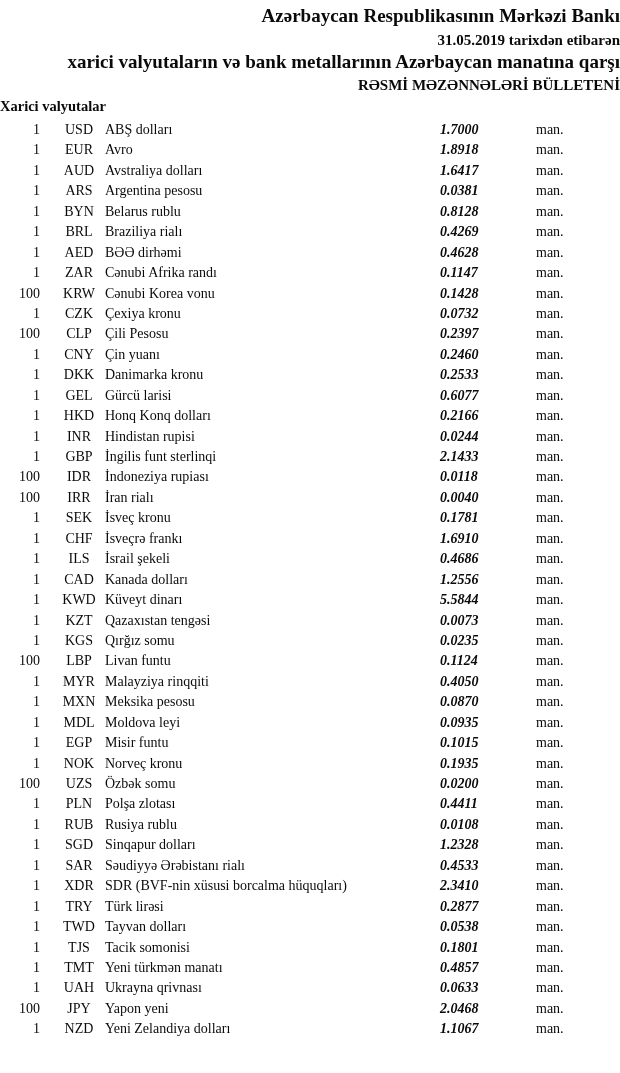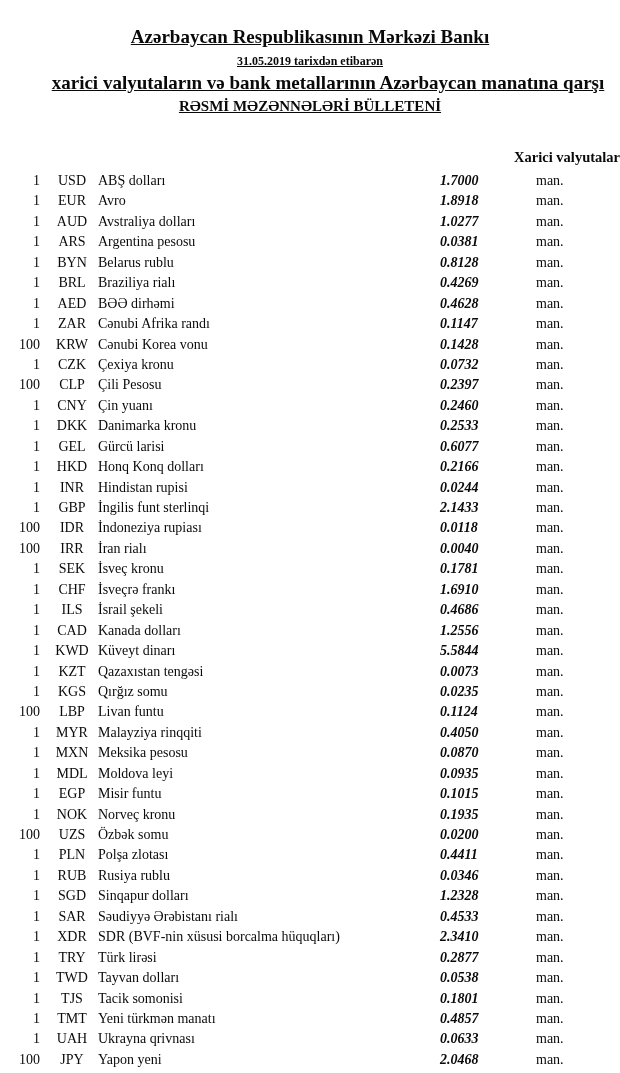--- a/index.html
+++ b/index.html
@@ -11,70 +11,68 @@
     position: relative;
     width: 620px;
     height: 1073px;
     background: #ffffff;
     color: #0a0a0a;
     font-family: "Liberation Serif", serif;
     overflow: hidden;
     box-sizing: border-box;
   }
   .doc-header {
-    text-align: center;
-    padding-top: 23px;
-    text-decoration: underline;
+    text-align: right;
+    padding-top: 2px;
   }
   .bank-name {
     font-size: 19px;
     font-weight: bold;
     line-height: 27px;
   }
   .date-line {
-    font-size: 12px;
+    font-size: 15px;
     font-weight: bold;
     line-height: 22px;
   }
   .subtitle-line {
     font-size: 19px;
     font-weight: bold;
     line-height: 22px;
     margin-left: 36px;
   }
   .bulletin-title {
     font-size: 15px;
     font-weight: bold;
     line-height: 24px;
   }
   .section-title {
-    text-align: right;
+    text-align: left;
     font-size: 14.5px;
     font-weight: bold;
-    margin-top: 30px;
     line-height: 18px;
   }
   .rates-table {
     margin-top: 5px;
   }
   .rate-row {
     display: flex;
     height: 20.45px;
     font-size: 14px;
     line-height: 20.45px;
     white-space: nowrap;
   }
   .col-qty {
     width: 40px;
     text-align: right;
     flex: 0 0 auto;
   }
   .col-code {
     width: 48px;
-    margin-left: 8px;
+    margin-left: 15px;
     text-align: center;
     flex: 0 0 auto;
   }
   .col-name {
     flex: 1 1 auto;
     padding-left: 2px;
     overflow: hidden;
   }
   .col-rate {
     width: 85px;
@@ -117,21 +115,21 @@
     <span class="col-code">EUR</span>
     <span class="col-name">Avro</span>
     <span class="col-rate">1.8918</span>
     <span class="col-unit">man.</span>
   </div>
 
   <div class="rate-row">
     <span class="col-qty">1</span>
     <span class="col-code">AUD</span>
     <span class="col-name">Avstraliya dolları</span>
-    <span class="col-rate">1.0277</span>
+    <span class="col-rate">1.6417</span>
     <span class="col-unit">man.</span>
   </div>
 
   <div class="rate-row">
     <span class="col-qty">1</span>
     <span class="col-code">ARS</span>
     <span class="col-name">Argentina pesosu</span>
     <span class="col-rate">0.0381</span>
     <span class="col-unit">man.</span>
   </div>
@@ -373,21 +371,21 @@
     <span class="col-code">PLN</span>
     <span class="col-name">Polşa zlotası</span>
     <span class="col-rate">0.4411</span>
     <span class="col-unit">man.</span>
   </div>
 
   <div class="rate-row">
     <span class="col-qty">1</span>
     <span class="col-code">RUB</span>
     <span class="col-name">Rusiya rublu</span>
-    <span class="col-rate">0.0346</span>
+    <span class="col-rate">0.0108</span>
     <span class="col-unit">man.</span>
   </div>
 
   <div class="rate-row">
     <span class="col-qty">1</span>
     <span class="col-code">SGD</span>
     <span class="col-name">Sinqapur dolları</span>
     <span class="col-rate">1.2328</span>
     <span class="col-unit">man.</span>
   </div>

